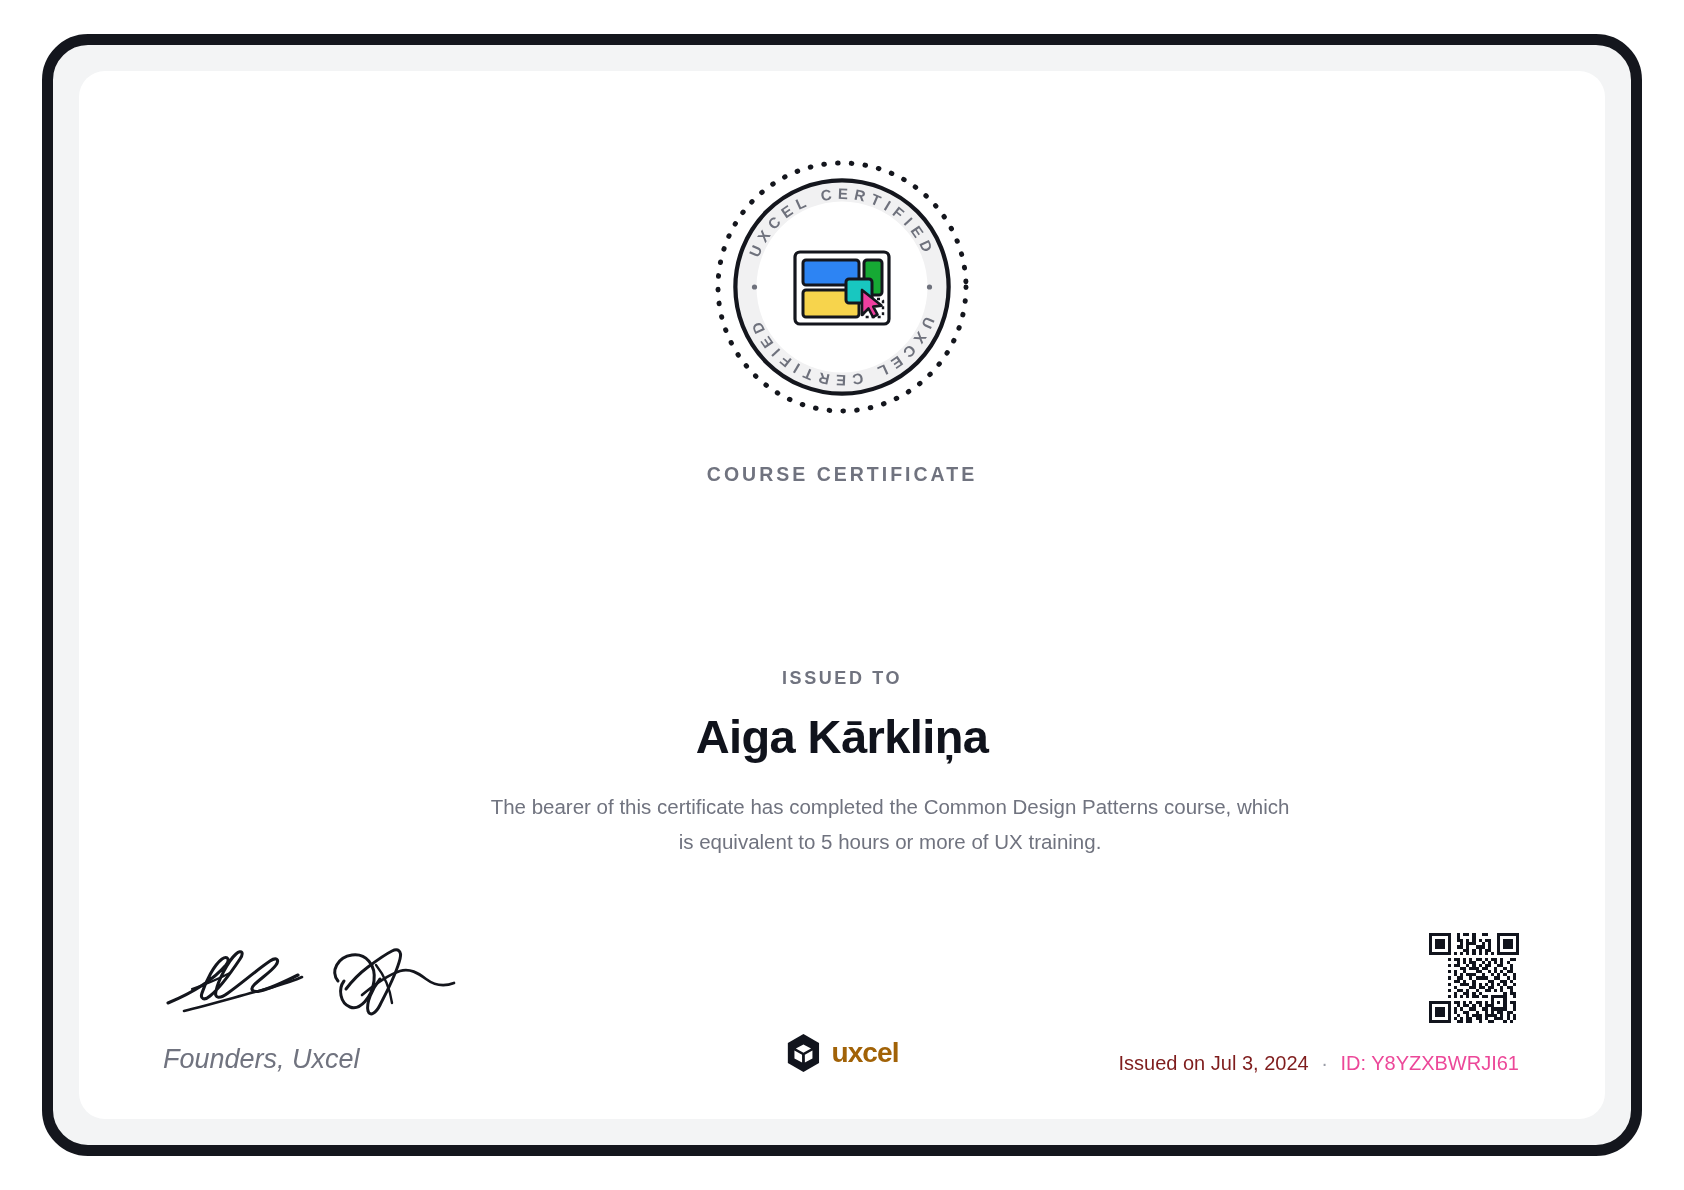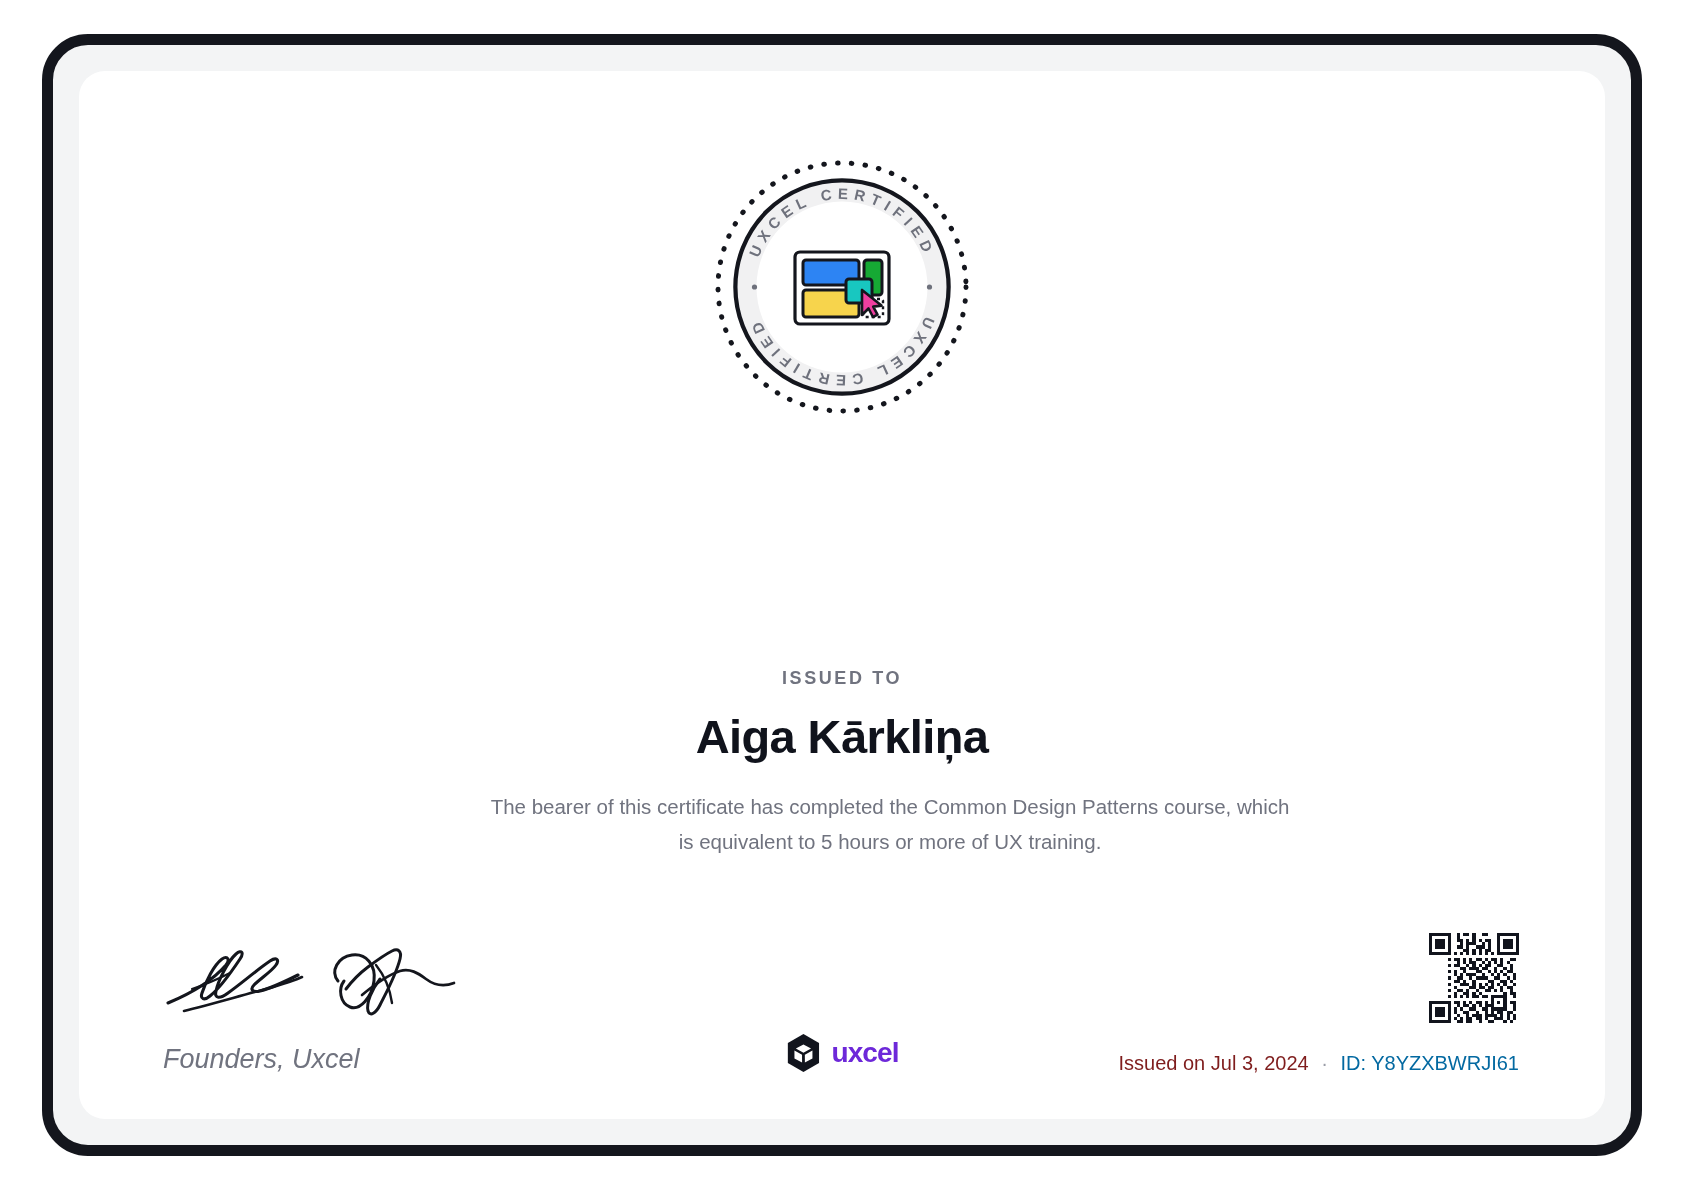--- a/index.html
+++ b/index.html
@@ -88,31 +88,31 @@
     font-style: italic;
   }
   #brand-logo {
     position: absolute; left: 50%; bottom: 46px;
     transform: translateX(-50%);
     display: flex; align-items: center; gap: 10px;
   }
   #brand-logo .wordmark {
     font-size: 28px; font-weight: bold;
     letter-spacing: -0.9px;
-    color: #6d28d9;
+    color: #a16207;
     text-align: center;
   }
   #issue-meta {
     position: absolute; right: 86px; bottom: 44px;
     font-size: 20px;
     white-space: nowrap;
   }
   #issue-meta .issued-date { color: #7f1d1d; }
   #issue-meta .dot-sep { color: #9a9da7; padding: 0 7px; }
-  #issue-meta .cert-id { color: #0369a1; }
+  #issue-meta .cert-id { color: #ec4899; }
   #qr-code {
     position: absolute; right: 86px; bottom: 96px;
     width: 90px; height: 90px;
   }
   #qr-code svg { display: block; shape-rendering: crispEdges; }
 </style>
 </head>
 <body>
 
 <div id="cert-frame">
@@ -154,20 +154,21 @@
 
           <rect x="151" y="142" width="20" height="18" rx="2" fill="#ffffff" stroke="#14161d" stroke-width="2.4" stroke-dasharray="3 3"></rect>
 
           <rect x="134" y="122" width="26" height="24" rx="3" fill="#18C7C0" stroke="#14161d" stroke-width="3"></rect>
 
           <path d="M 150,133 L 150,158 L 156.5,151.5 L 161,160 L 165.5,157.6 L 161.2,149.6 L 169.5,148.6 Z" fill="#EF3FA0" stroke="#14161d" stroke-width="2.6" stroke-linejoin="round"></path>
         </g>
       </svg>
     </div>
 
+    <div id="kicker">COURSE CERTIFICATE</div>
 
 
     <div id="issued-to-label">ISSUED TO</div>
 
     <div id="recipient-name">Aiga Kārkliņa</div>
 
     <p id="description">The bearer of this certificate has completed the Common Design Patterns course, which is equivalent to 5 hours or more of UX training.</p>
 
     <div id="signatures">
       <svg width="300" height="92" viewBox="0 0 300 92" xmlns="http://www.w3.org/2000/svg">

